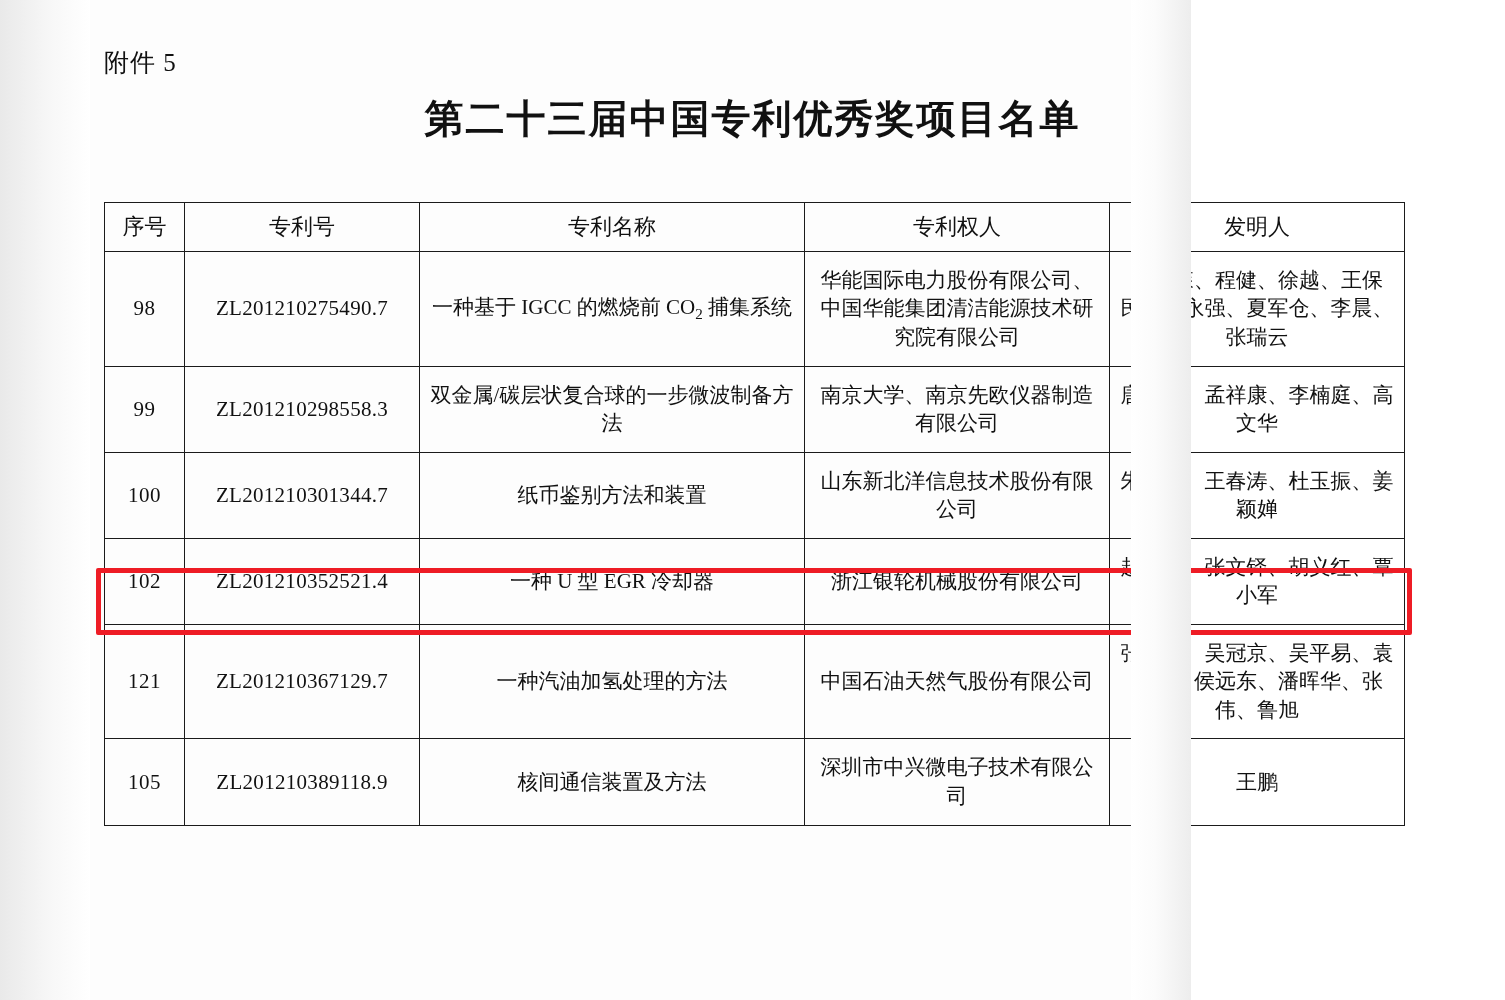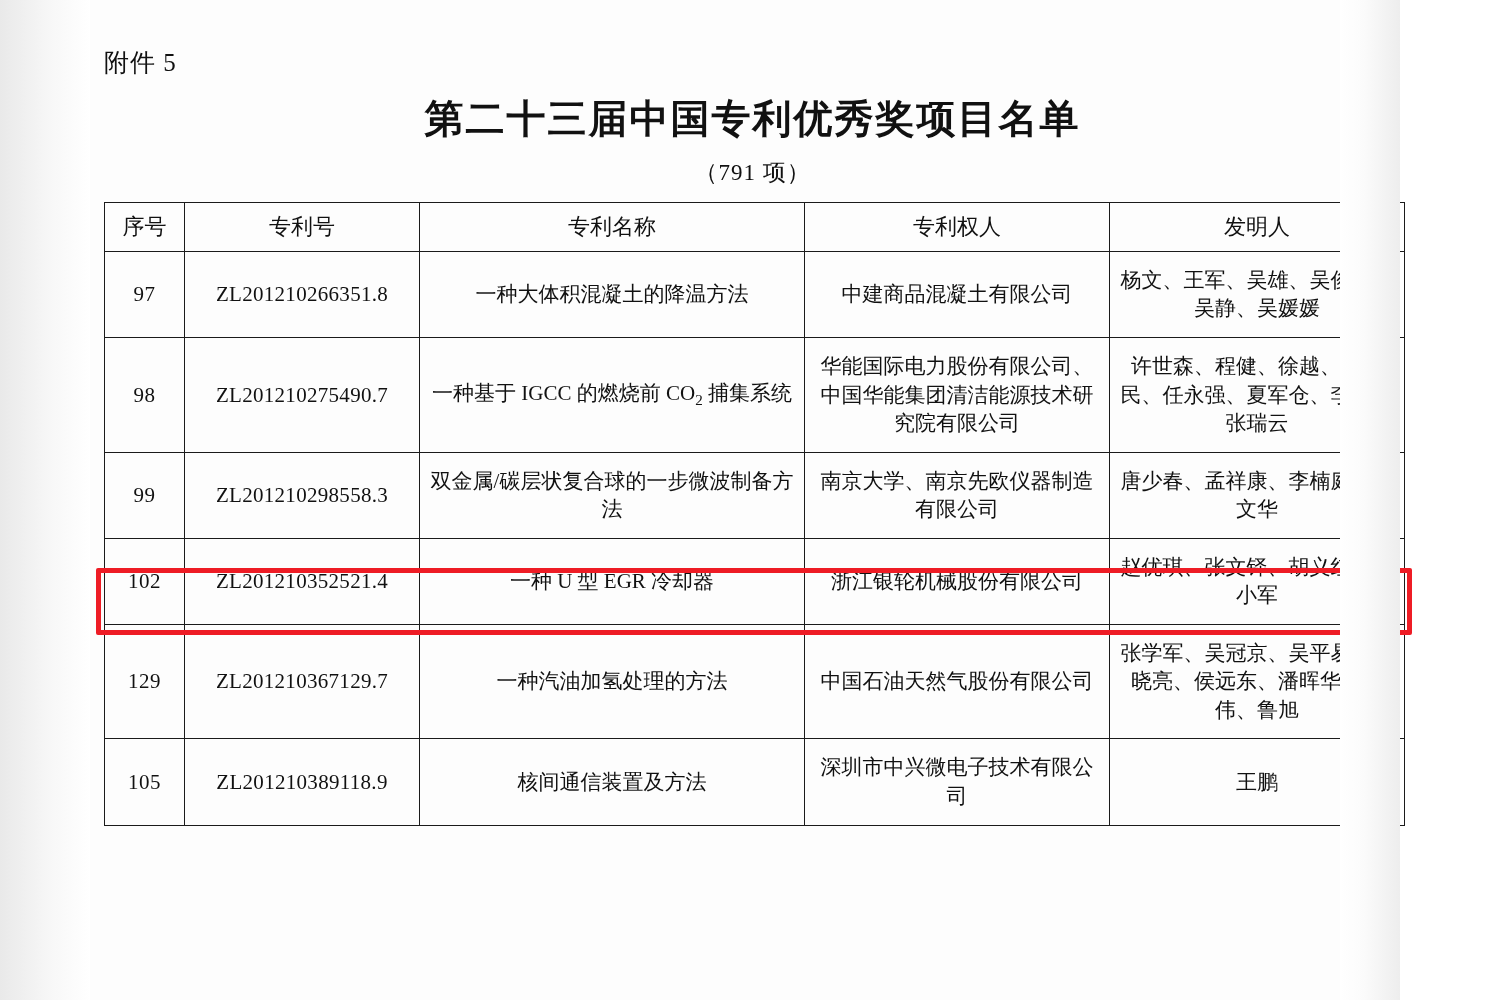--- a/index.html
+++ b/index.html
@@ -10,21 +10,21 @@
   body {
     width: 1505px;
     height: 1000px;
     font-family: "Liberation Serif", "DejaVu Serif", serif;
     color: #111;
     position: relative;
     overflow: hidden;
   }
   .page {
     position: relative;
-    width: 1400px;
+    width: 1191px;
     height: 1000px;
     background: #fdfdfd;
   }
   
   .page::before {
     content: "";
     position: absolute;
     left: 0; top: 0; bottom: 0;
     width: 90px;
     background: linear-gradient(to right, #e9e9e9 0%, #f7f7f7 55%, #ffffff 100%);
@@ -120,70 +120,69 @@
 </style>
 </head>
 <body>
 
 <div class="page">
 
   <div class="attachment-label">附件 5</div>
 
   <div class="doc-title">第二十三届中国专利优秀奖项目名单</div>
 
-  <div class="doc-subtitle">（791 项）</div>
 
   <table class="patent-table">
     <colgroup>
       <col class="c-seq">
         <col class="c-no">
         <col class="c-name">
         <col class="c-owner">
         <col class="c-inventor">
     </colgroup>
     <thead>
       <tr>
         <td>序号</td>
         <td>专利号</td>
         <td>专利名称</td>
         <td>专利权人</td>
         <td>发明人</td>
       </tr>
     </thead>
     <tbody>
       <tr>
-        <td class="cell-seq">97</td>
-        <td class="cell-no">ZL201210266351.8</td>
-        <td>一种大体积混凝土的降温方法</td>
-        <td>中建商品混凝土有限公司</td>
-        <td>杨文、王军、吴雄、吴俊龙、吴静、吴媛媛</td>
-      </tr>
-      <tr>
         <td class="cell-seq">98</td>
         <td class="cell-no">ZL201210275490.7</td>
         <td>一种基于 IGCC 的燃烧前 CO<sub>2</sub> 捕集系统</td>
         <td>华能国际电力股份有限公司、中国华能集团清洁能源技术研究院有限公司</td>
         <td>许世森、程健、徐越、王保民、任永强、夏军仓、李晨、张瑞云</td>
       </tr>
       <tr>
         <td class="cell-seq">99</td>
         <td class="cell-no">ZL201210298558.3</td>
         <td>双金属/碳层状复合球的一步微波制备方法</td>
         <td>南京大学、南京先欧仪器制造有限公司</td>
         <td>唐少春、孟祥康、李楠庭、高文华</td>
       </tr>
       <tr>
+        <td class="cell-seq">100</td>
+        <td class="cell-no">ZL201210301344.7</td>
+        <td>纸币鉴别方法和装置</td>
+        <td>山东新北洋信息技术股份有限公司</td>
+        <td>朱先刚、王春涛、杜玉振、姜颖婵</td>
+      </tr>
+      <tr>
         <td class="cell-seq">102</td>
         <td class="cell-no">ZL201210352521.4</td>
         <td>一种 U 型 EGR 冷却器</td>
         <td>浙江银轮机械股份有限公司</td>
         <td>赵优琪、张文铎、胡义红、覃小军</td>
       </tr>
       <tr>
-        <td class="cell-seq">129</td>
+        <td class="cell-seq">121</td>
         <td class="cell-no">ZL201210367129.7</td>
         <td>一种汽油加氢处理的方法</td>
         <td>中国石油天然气股份有限公司</td>
         <td>张学军、吴冠京、吴平易、袁晓亮、侯远东、潘晖华、张伟、鲁旭</td>
       </tr>
       <tr>
         <td class="cell-seq">105</td>
         <td class="cell-no">ZL201210389118.9</td>
         <td>核间通信装置及方法</td>
         <td>深圳市中兴微电子技术有限公司</td>

